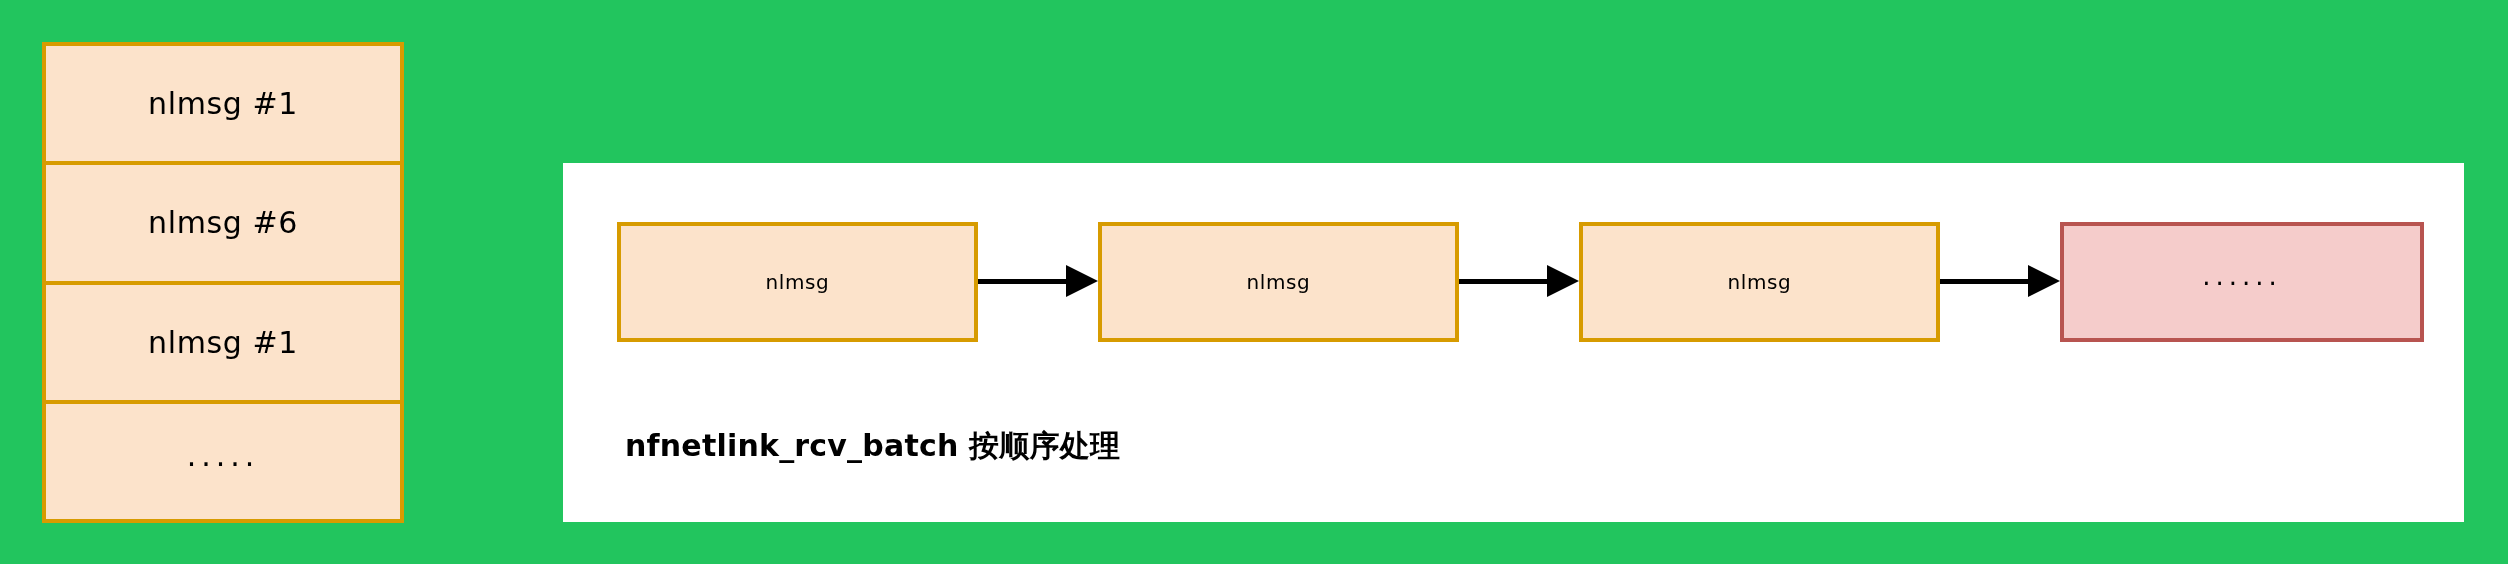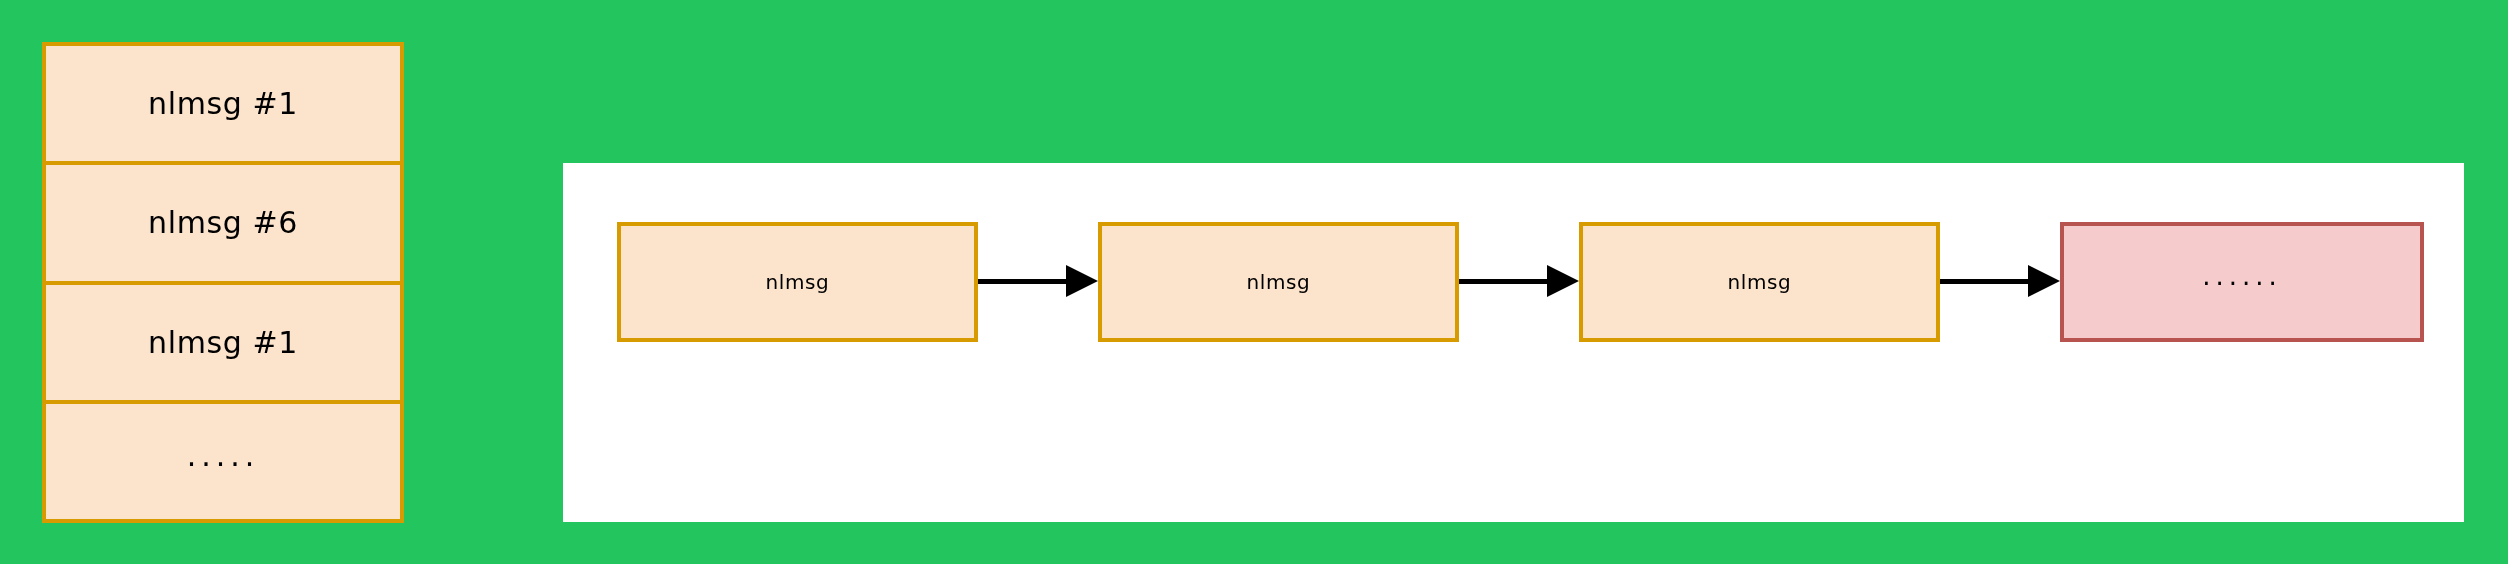--- a/index.html
+++ b/index.html
@@ -189,16 +189,17 @@
         <div class="shaft"></div>
         <div class="head"></div>
       </div>
 
       <div class="node ellipsis">
         <span>......</span>
       </div>
 
     </div>
 
+    <div id="caption">nfnetlink_rcv_batch 按顺序处理</div>
 
   </div>
 
 </div>
 
 </body></html>

